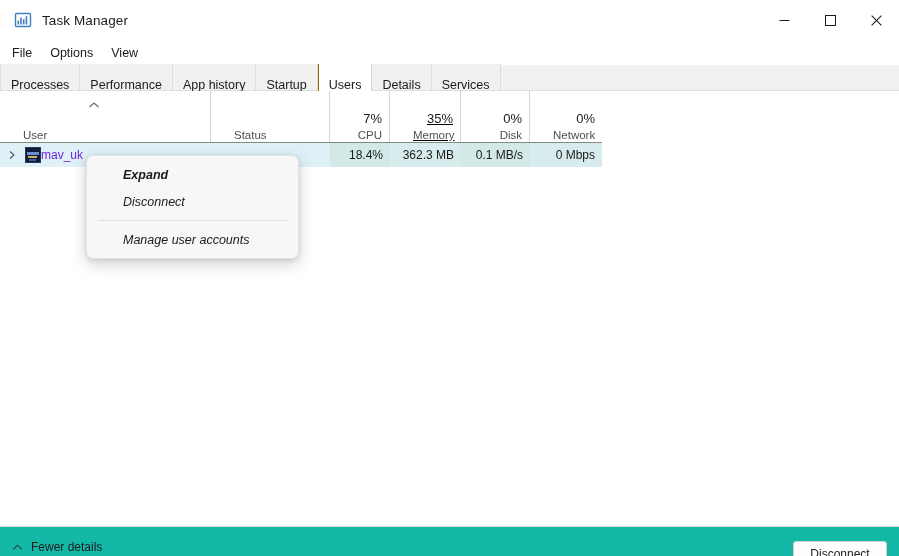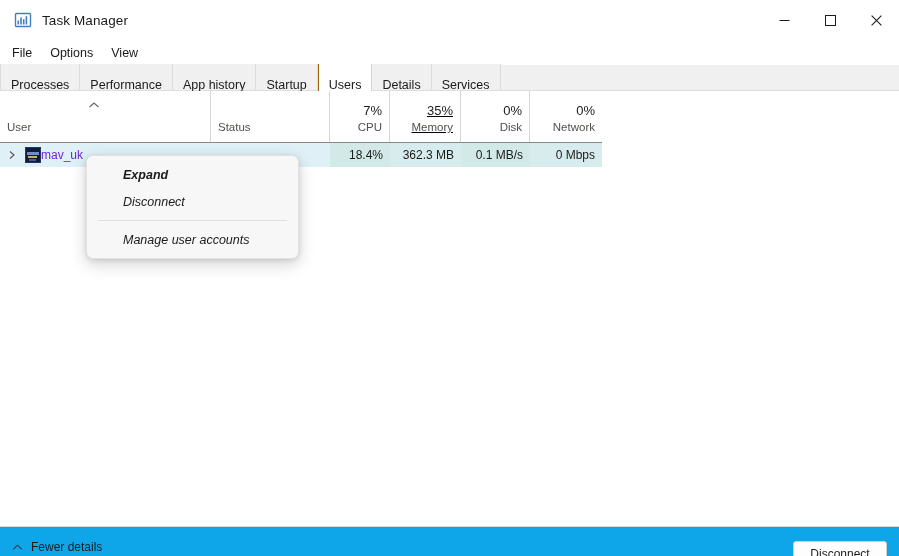--- a/index.html
+++ b/index.html
@@ -148,21 +148,21 @@
     color: #1b1b1b;
     line-height: 15px;
     height: 20px;
     display: flex;
     align-items: center;
   }
   .th .th-label {
     font-size: 11.5px;
     color: #50504c;
     line-height: 14px;
-    padding-bottom: 8px;
+    margin-left: 16px;
   }
   .th.align-right .th-top,
   .th.align-right .th-label { justify-content: flex-end; text-align: right; }
   .th.align-right .th-top { justify-content: flex-end; }
 
   .th-user { width: 211px; }
   .th-status { width: 119px; }
   .th-cpu { width: 60px; }
   .th-mem { width: 71px; text-decoration: underline; }
   .th-disk { width: 69px; }
@@ -262,21 +262,21 @@
     margin: 5px 11px 5px 11px;
   }
 
   
   .bottombar {
     position: absolute;
     left: 0; top: 526px;
     width: 899px;
     height: 30px;
     border-top: 1px solid #d9d9d5;
-    background: #0ea5e9;
+    background: #14b8a6;
     box-sizing: border-box;
   }
   .fewer {
     position: absolute;
     left: 12px; top: 13px;
     display: flex;
     align-items: center;
     font-size: 12px;
     color: #1b1b1b;
     white-space: nowrap;

